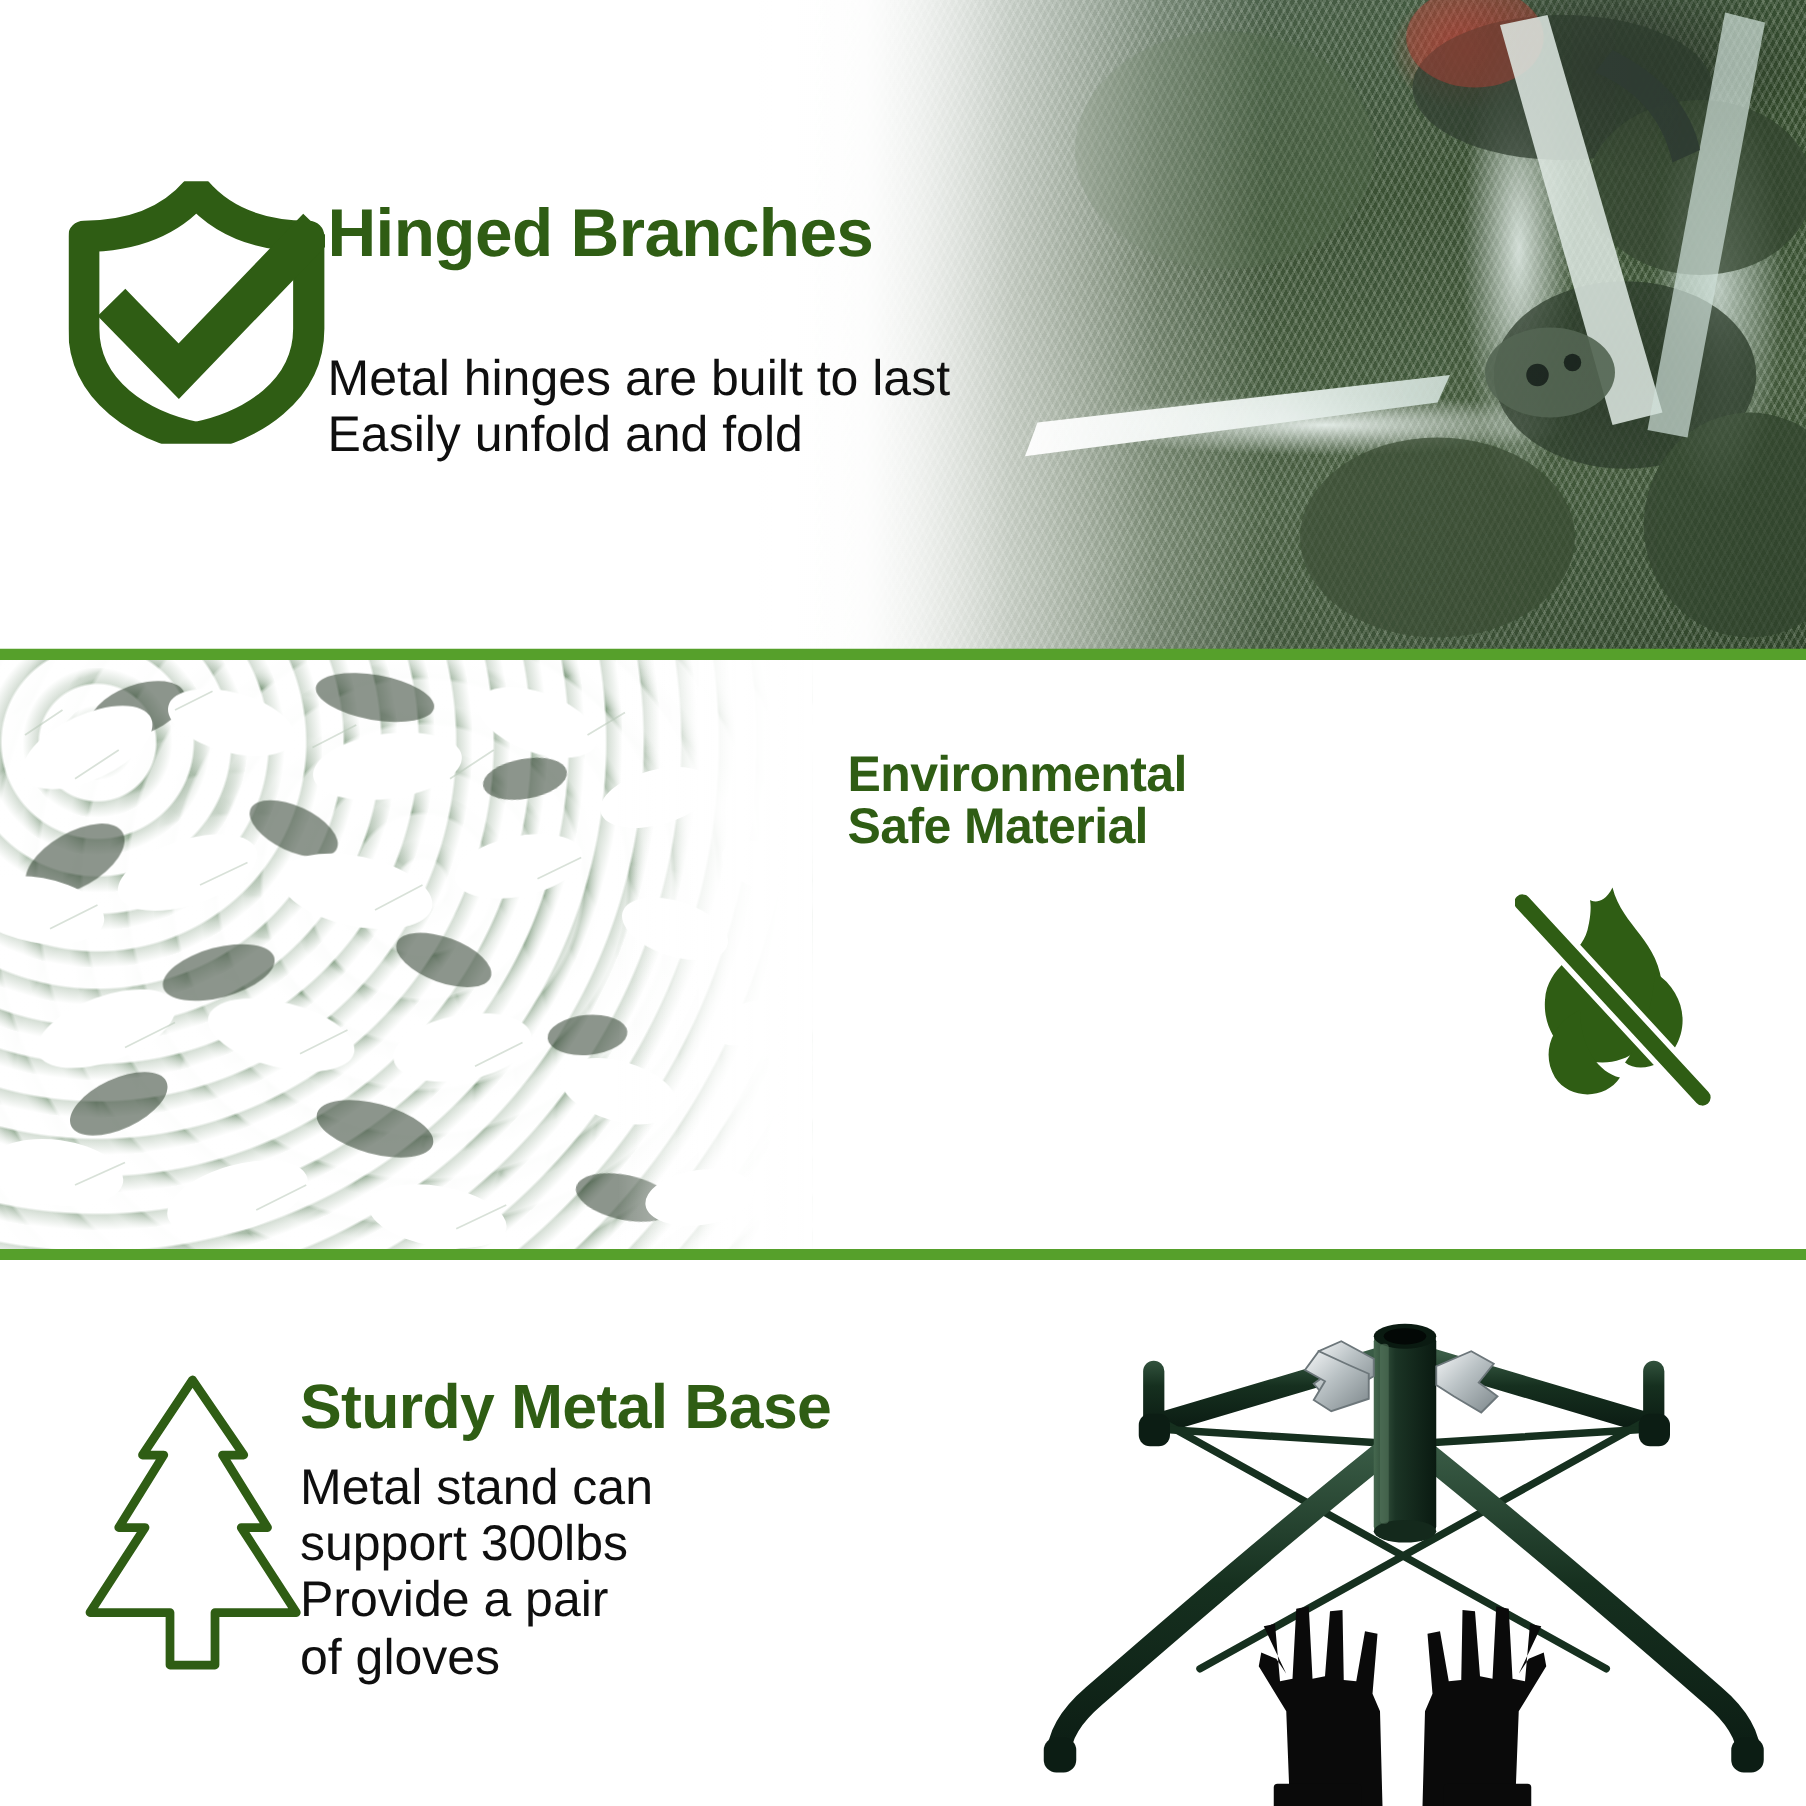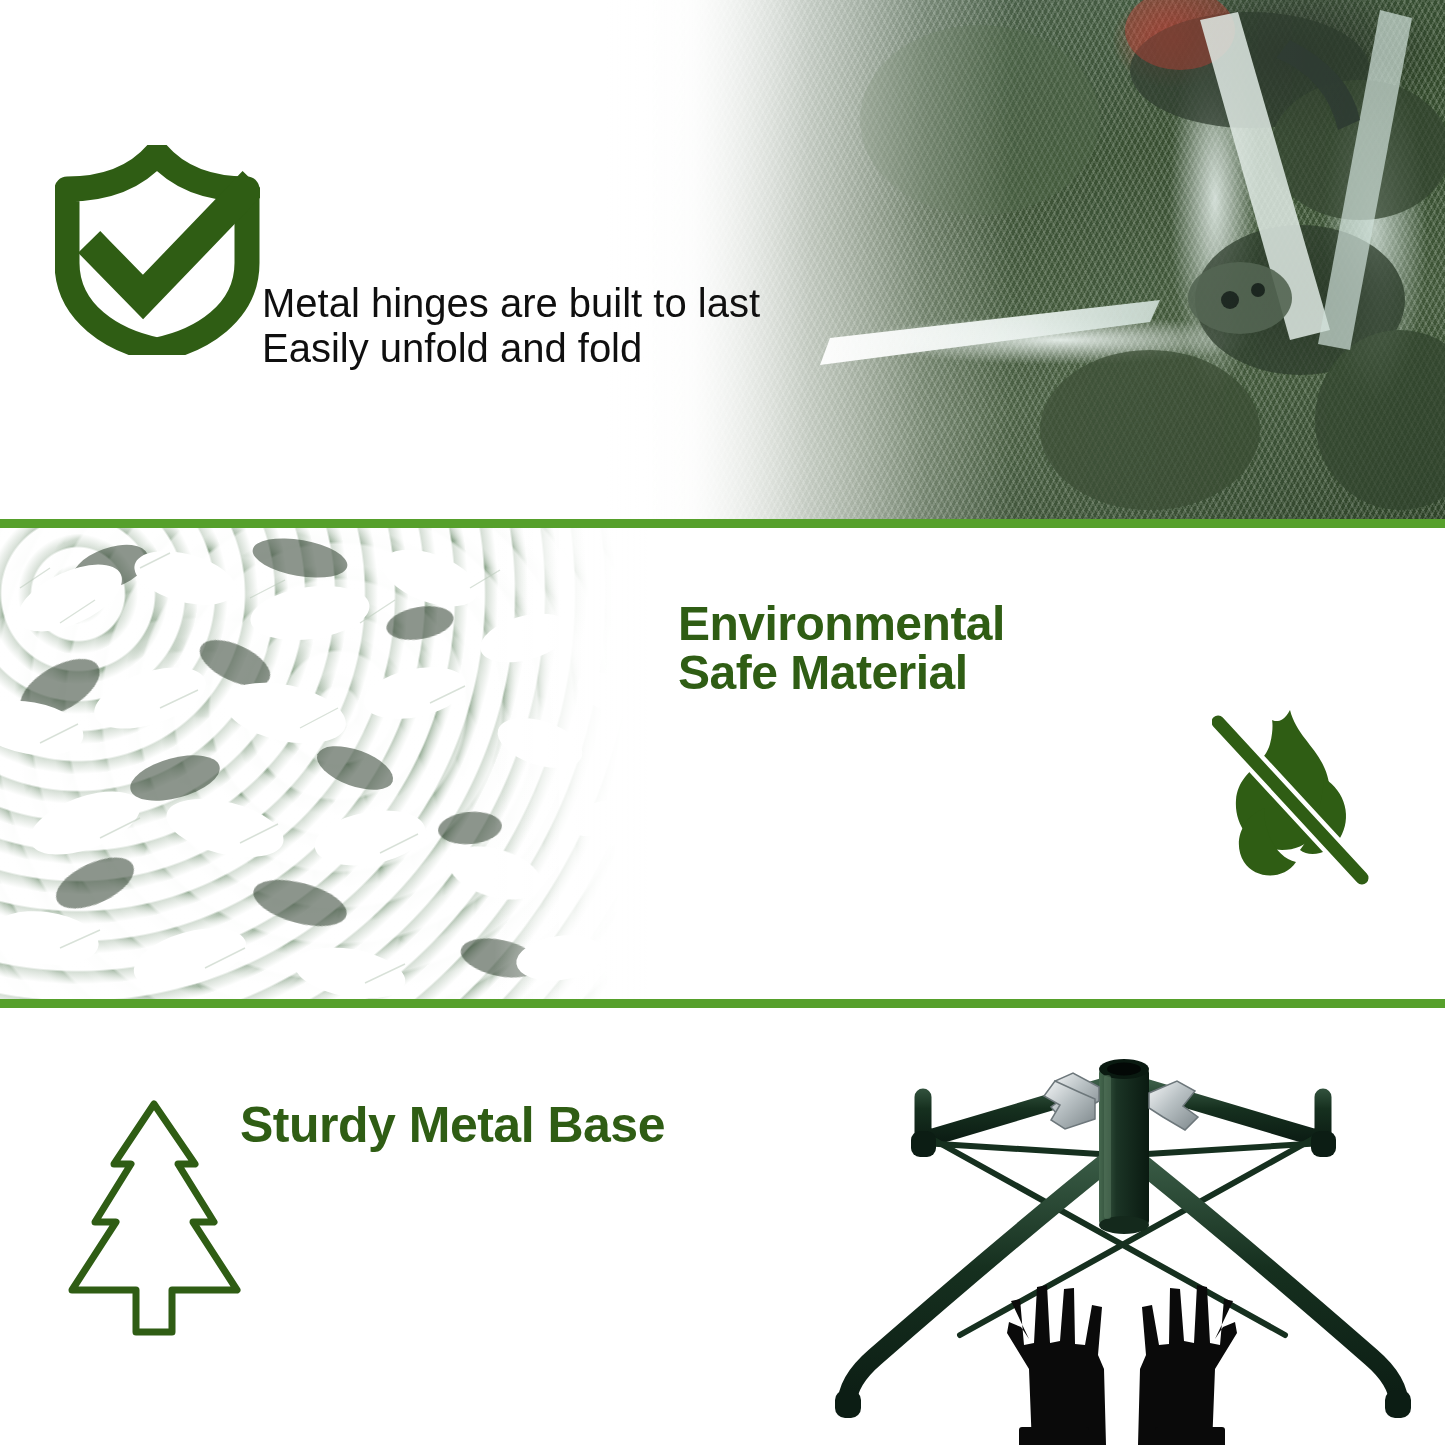--- a/index.html
+++ b/index.html
@@ -84,21 +84,21 @@
       repeating-radial-gradient(circle at 12% 14%, rgba(255,255,255,0.97) 0px, rgba(255,255,255,0.97) 16px, rgba(120,150,120,0.30) 18px, rgba(255,255,255,0.9) 30px),
       repeating-radial-gradient(circle at 52% 38%, rgba(255,255,255,0.95) 0px, rgba(255,255,255,0.95) 19px, rgba(90,125,90,0.34) 22px, rgba(255,255,255,0.88) 36px),
       repeating-radial-gradient(circle at 30% 72%, rgba(255,255,255,0.95) 0px, rgba(255,255,255,0.95) 17px, rgba(100,135,100,0.32) 20px, rgba(255,255,255,0.9) 33px),
       repeating-radial-gradient(circle at 78% 58%, rgba(255,255,255,0.92) 0px, rgba(255,255,255,0.92) 15px, rgba(110,145,110,0.30) 18px, rgba(255,255,255,0.9) 31px),
       repeating-linear-gradient(40deg, rgba(255,255,255,0.55) 0px, rgba(255,255,255,0.55) 5px, rgba(70,105,70,0.22) 6px, rgba(255,255,255,0.5) 11px),
       repeating-linear-gradient(-35deg, rgba(255,255,255,0.5) 0px, rgba(255,255,255,0.5) 6px, rgba(60,95,60,0.20) 7px, rgba(255,255,255,0.5) 13px),
       linear-gradient(150deg, #f2f5f1 0%, #dfe6dd 40%, #eef2ec 70%, #e4ebe2 100%);
   }
   #material-heading {
     position:absolute; left:678px; top:600px;
-    font-size:48px;
+    font-size:40px;
   }
   #material-body {
     position:absolute; left:678px; top:742px;
     font-size:42px;
   }
   #noflame-icon {
     position:absolute; left:1212px; top:700px; width:160px; height:195px;
   }
 
   
@@ -174,20 +174,21 @@
                  C 78 36 44 44 12 44
                  L 12 118
                  C 12 168 58 196 102 205
                  C 146 196 192 168 192 118
                  L 192 44
                  C 160 44 126 36 102 8 Z" fill="none" stroke="#2f5d14" stroke-width="25" stroke-linejoin="round"></path>
         <path d="M 45 108 L 88 152 L 188 48" fill="none" stroke="#2f5d14" stroke-width="31" stroke-linecap="square" stroke-linejoin="miter"></path>
       </svg>
     </div>
 
+    <h2 class="heading" id="hinged-heading">Hinged Branches</h2>
 
     <p class="body-text" id="hinged-body">Metal hinges are built to last
 Easily unfold and fold</p>
   </section>
 
   <div class="divider" id="divider-1"></div>
 
   <section class="panel" id="panel-material">
     <div id="material-photo">
       <svg width="650" height="472" viewBox="0 0 650 472" style="position:absolute;left:0;top:0;">
@@ -307,20 +308,24 @@
                L 54 130
                L 33 130
                L 69 72
                L 52 72
                Z" fill="none" stroke="#2f5d14" stroke-width="7" stroke-linejoin="round" stroke-linecap="round"></path>
     </svg>
   </div>
 
   <h2 class="heading" id="base-heading">Sturdy Metal Base</h2>
 
+  <p class="body-text" id="base-body">Metal stand can
+support 300lbs
+Provide a pair
+of gloves</p>
 
   <div id="stand-photo">
     <svg viewBox="0 0 615 410" width="615" height="410">
       <defs>
         <linearGradient id="pipeG" x1="0" y1="0" x2="0" y2="1">
           <stop offset="0%" stop-color="#3a5c46"></stop>
           <stop offset="45%" stop-color="#16301f"></stop>
           <stop offset="100%" stop-color="#0c1d14"></stop>
         </linearGradient>
         <linearGradient id="postG" x1="0" y1="0" x2="1" y2="0">

